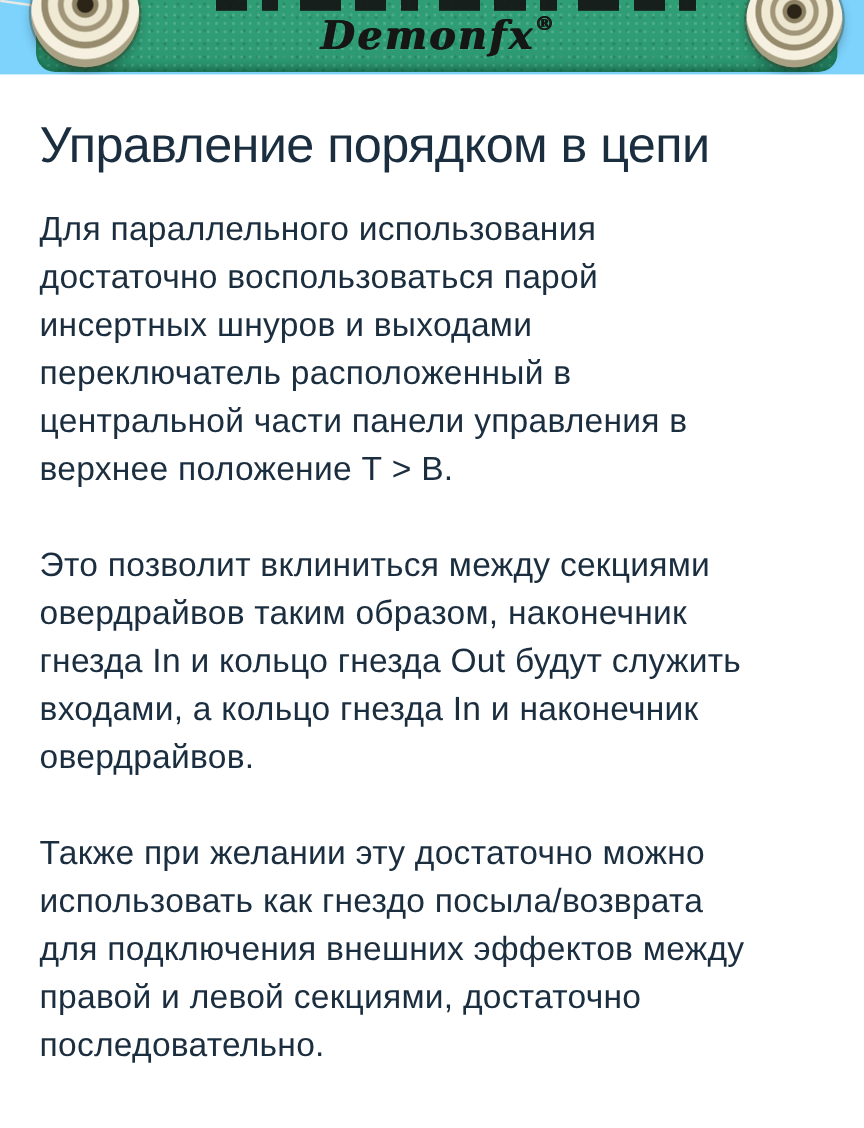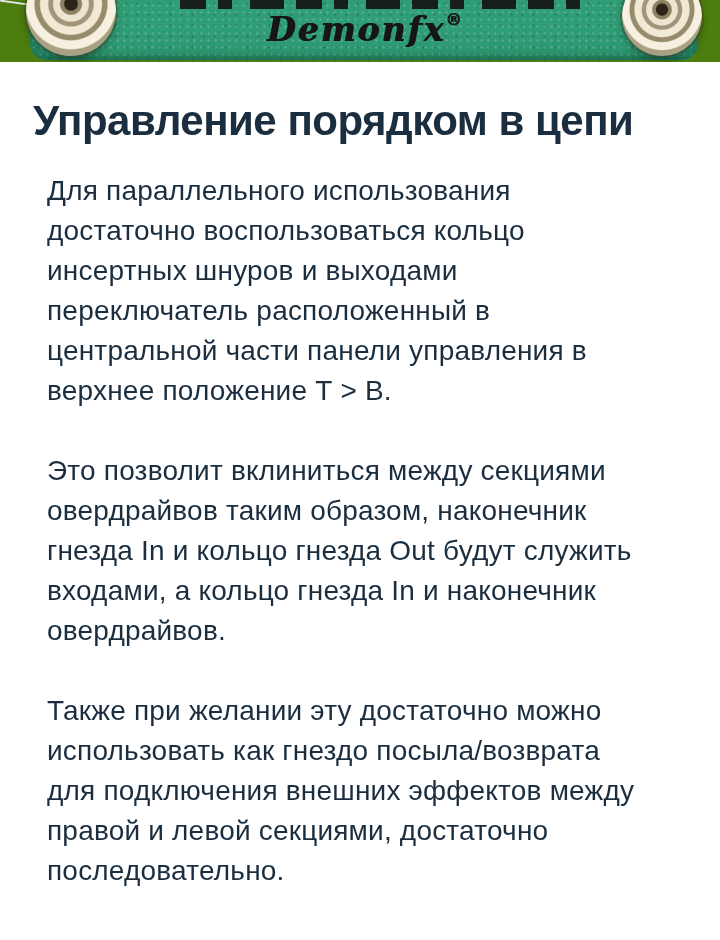--- a/index.html
+++ b/index.html
@@ -12,21 +12,21 @@
     height: 940px;
     overflow: hidden;
     font-family: "Liberation Sans", sans-serif;
     color: #1b2e3f;
   }
 
   
   .banner {
     position: relative;
     height: 62px;
-    background: #4d7c0f;
+    background: #7dd3fc;
     overflow: hidden;
   }
   .banner .edge-line {
     position: absolute;
     left: 0; top: 2px;
     width: 34px; height: 2px;
     background: #e8e8e6;
     transform: rotate(8deg);
   }
   .pedal {
@@ -95,59 +95,58 @@
   .jack-right { right: 18px; top: -24px; width: 80px; height: 80px; }
 
   
   .content {
     padding: 0 18px 0 33px;
   }
   .title {
     margin: 33px 0 0 0;
     font-size: 42px;
     line-height: 52px;
-    font-weight: bold;
+    font-weight: normal;
     letter-spacing: -0.5px;
     color: #1b2e3f;
   }
   .paragraph {
     margin: 24px 0 0 0;
     font-size: 28px;
     line-height: 40px;
     letter-spacing: 0.2px;
     color: #1b2e3f;
   }
   .paragraph + .paragraph {
     margin-top: 40px;
   }
   .line {
     display: block;
     white-space: nowrap;
-    margin-left: 14px;
   }
 </style>
 </head>
 <body>
 
 <div class="banner">
   <div class="edge-line"></div>
   <div class="pedal">
     <div class="cropped-title"></div>
     <div class="brand"><span>Demonfx</span><sup>®</sup></div>
   </div>
   <div class="jack jack-left"></div>
   <div class="jack jack-right"></div>
 </div>
 
 <div class="content">
   <h1 class="title">Управление порядком в цепи</h1>
 
   <p class="paragraph">
     <span class="line">Для параллельного использования</span>
-    <span class="line">достаточно воспользоваться кольцо</span>
+    <span class="line">достаточно воспользоваться парой</span>
     <span class="line">инсертных шнуров и выходами</span>
     <span class="line">переключатель расположенный в</span>
     <span class="line">центральной части панели управления в</span>
     <span class="line">верхнее положение Т &gt; В.</span>
   </p>
 
   <p class="paragraph">
     <span class="line">Это позволит вклиниться между секциями</span>
     <span class="line">овердрайвов таким образом, наконечник</span>
     <span class="line">гнезда In и кольцо гнезда Out будут служить</span>

